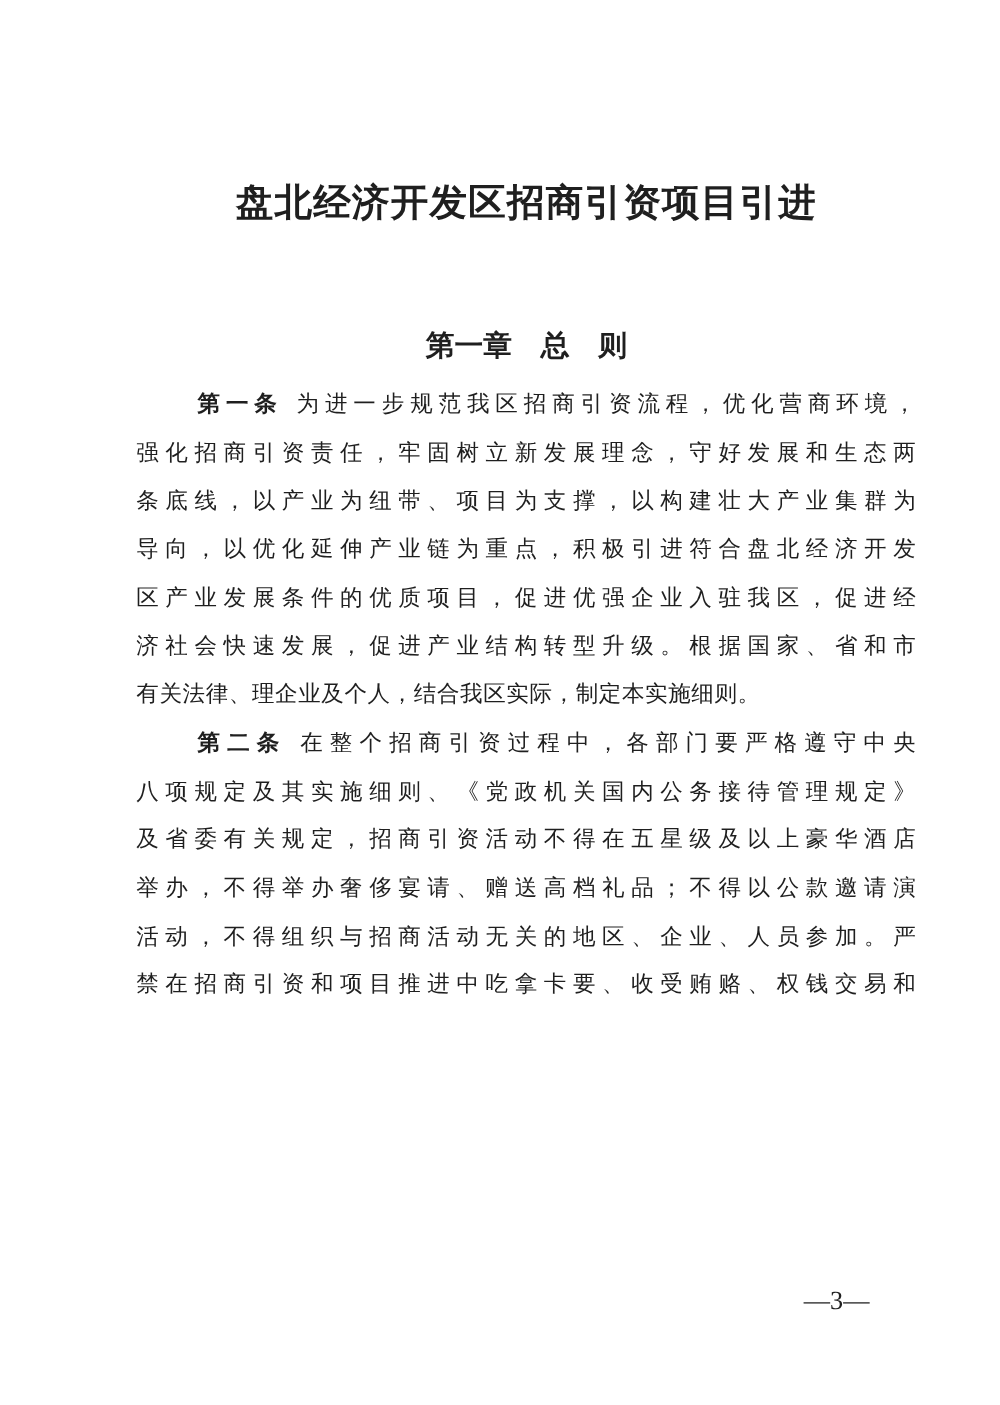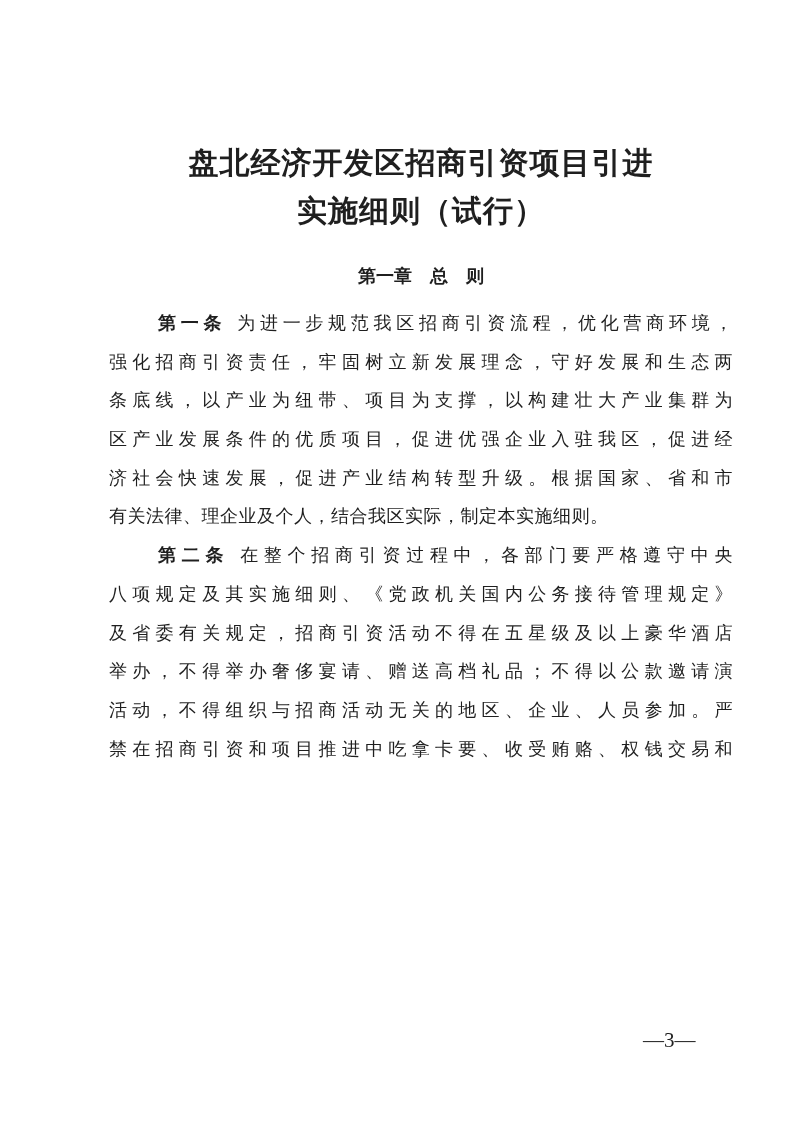--- a/index.html
+++ b/index.html
@@ -41,21 +41,21 @@
     color: var(--ink, #1f1f1f);
   }
   .chapter-heading {
     position: absolute;
     left: 0;
     top: 261px;
     width: 624px;
     text-align: center;
     font-family: "Liberation Sans", sans-serif;
     font-weight: 700;
-    font-size: 18px;
+    font-size: 23px;
     line-height: 30px;
     color: var(--ink, #1f1f1f);
   }
   .articles {
     position: absolute;
     left: 0;
     top: 304px;
     width: 624px;
     font-size: 18px;
     font-family: "Liberation Serif", serif;
@@ -91,30 +91,30 @@
   }
 </style>
 </head>
 <body style="--ink: #1f1f1f; --page-bg: #ffffff;">
 
 <div class="page">
   <div class="content">
 
     <div class="doc-title">
       <div>盘北经济开发区招商引资项目引进</div>
-      <div>实施细则（试行）</div>
     </div>
 
     <div class="chapter-heading">第一章　总　则</div>
 
     <div class="articles">
         <div>
           <div class="line first"><span class="lead">第一条</span>为进一步规范我区招商引资流程，优化营商环境，</div>
           <div class="line">强化招商引资责任，牢固树立新发展理念，守好发展和生态两</div>
           <div class="line">条底线，以产业为纽带、项目为支撑，以构建壮大产业集群为</div>
+          <div class="line">导向，以优化延伸产业链为重点，积极引进符合盘北经济开发</div>
           <div class="line">区产业发展条件的优质项目，促进优强企业入驻我区，促进经</div>
           <div class="line">济社会快速发展，促进产业结构转型升级。根据国家、省和市</div>
           <div class="line last">有关法律、理企业及个人，结合我区实际，制定本实施细则。</div>
         </div>
         <div>
           <div class="line first"><span class="lead">第二条</span>在整个招商引资过程中，各部门要严格遵守中央</div>
           <div class="line">八项规定及其实施细则、《党政机关国内公务接待管理规定》</div>
           <div class="line">及省委有关规定，招商引资活动不得在五星级及以上豪华酒店</div>
           <div class="line">举办，不得举办奢侈宴请、赠送高档礼品；不得以公款邀请演</div>
           <div class="line">活动，不得组织与招商活动无关的地区、企业、人员参加。严</div>

